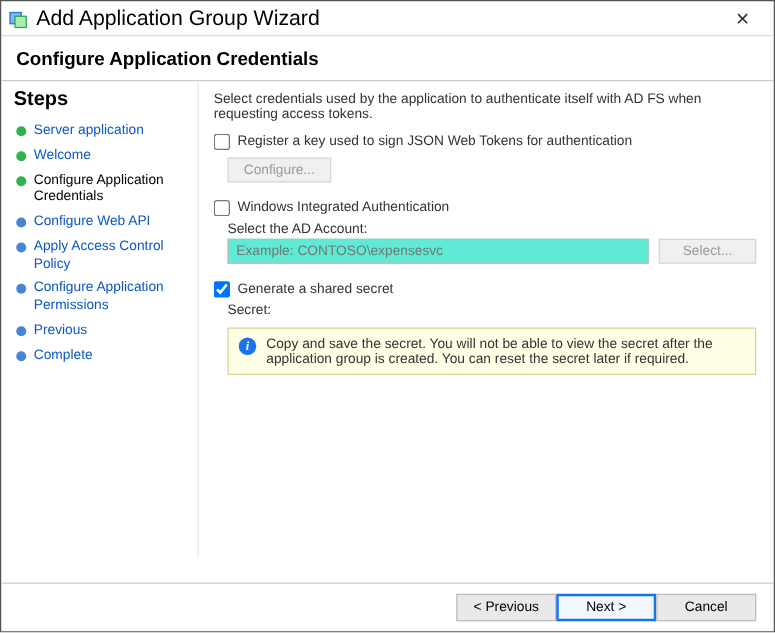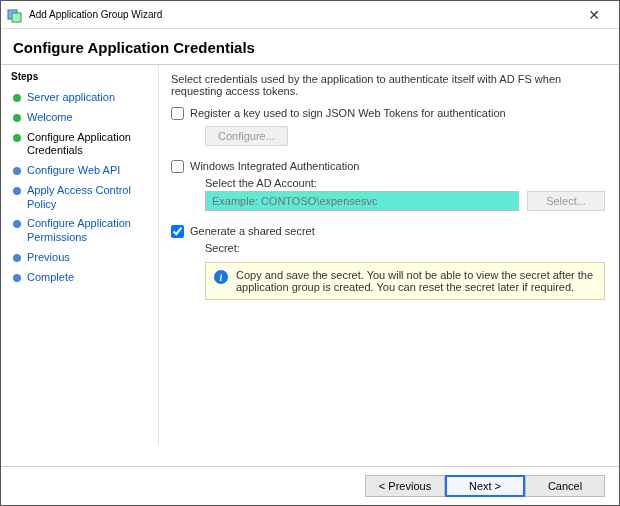--- a/index.html
+++ b/index.html
@@ -23,21 +23,21 @@
   .titlebar {
     height: 28px;
     display: flex;
     align-items: center;
     padding: 0 6px;
     border-bottom: 1px solid #ddd;
   }
   .title-icon {
     width: 16px; height: 16px; margin-right: 6px;
   }
-  .title-text { flex: 1; font-size: 10px; }
+  .title-text { flex: 1; font-size: 17px; }
   .close-x {
     width: 38px; text-align: center; font-size: 14px; color: #333;
     cursor: pointer;
   }
   .header {
     padding: 10px 12px 4px 12px;
   }
   .header h1 {
     margin: 0; font-size: 15px; font-weight: bold;
   }
@@ -46,21 +46,21 @@
     flex: 1;
     display: flex;
     overflow: hidden;
   }
   .steps-col {
     width: 158px;
     padding: 6px 8px 6px 10px;
     border-right: 1px solid #e6e6e6;
   }
   .steps-col h2 {
-    margin: 0 0 6px 0; font-size: 10px; font-weight: bold;
+    margin: 0 0 6px 0; font-size: 16px; font-weight: bold;
   }
   .step {
     display: flex; align-items: flex-start;
     padding: 3px 2px; cursor: pointer;
     line-height: 1.25;
   }
   .step .bullet {
     width: 8px; height: 8px; border-radius: 50%;
     margin: 3px 6px 0 0; flex-shrink: 0;
   }
@@ -70,21 +70,21 @@
   .step.current .label { color: #000; }
   .content {
     flex: 1;
     padding: 8px 14px 8px 12px;
     overflow: auto;
     color: #333;
   }
   .intro { margin-bottom: 10px; }
   .row { display: flex; align-items: flex-start; margin-top: 6px; }
   .cb { margin: 0 6px 0 0; }
-  .indent { margin-left: 34px; }
+  .indent { margin-left: 11px; }
   .btn {
     font: inherit;
     padding: 3px 12px;
     background: #e9e9e9;
     border: 1px solid #bdbdbd;
     cursor: pointer;
     min-width: 78px;
   }
   .btn.primary { border: 2px solid #1a73e8; background: #f2f7ff; }
   .btn[disabled] {

